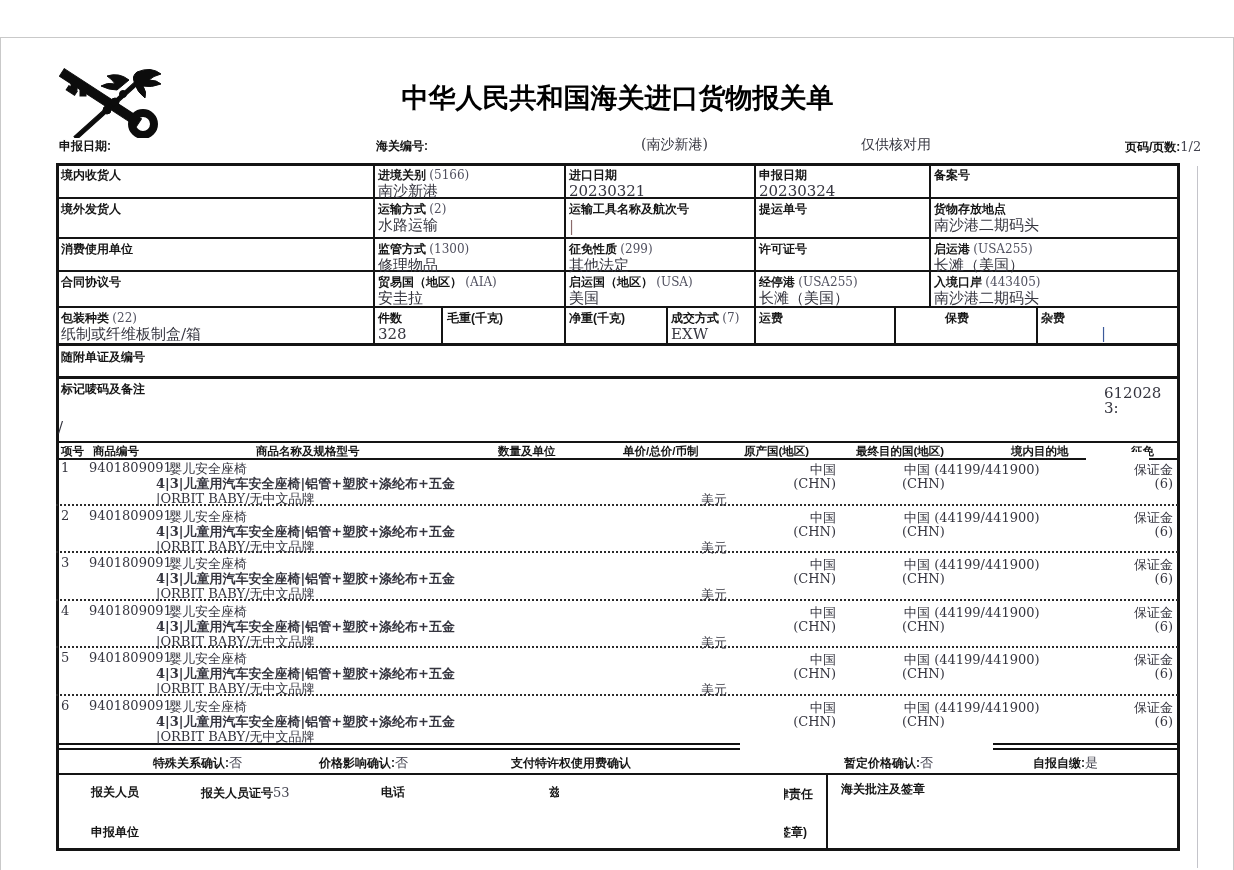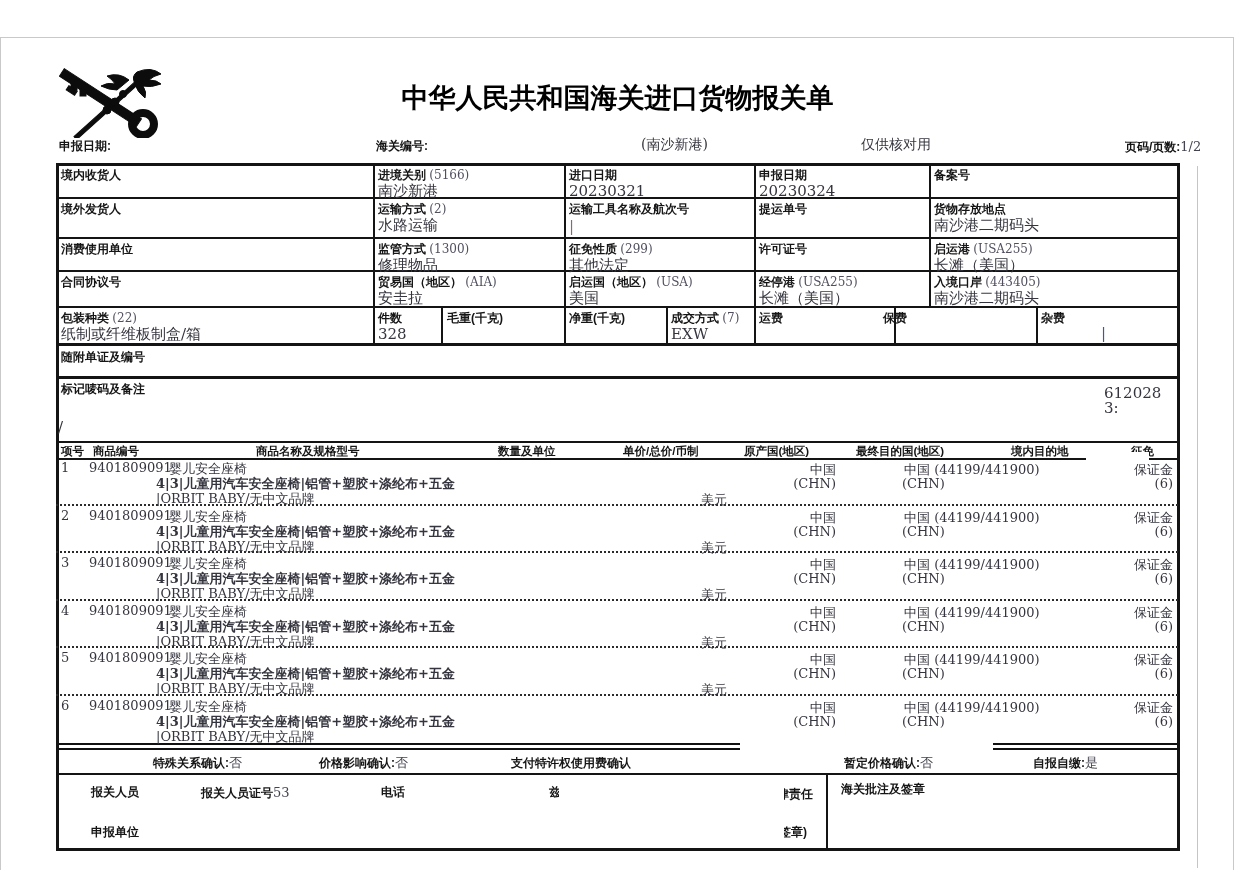--- a/index.html
+++ b/index.html
@@ -144,21 +144,21 @@
 
   <div class="lbl" style="left:60px;top:272px"><span>包装种类</span> <span class="code">(22)</span></div>
   <div class="val" style="left:60px;top:287px">纸制或纤维板制盒/箱</div>
   <div class="lbl" style="left:377px;top:272px">件数</div>
   <div class="val" style="left:377px;top:287px">328</div>
   <div class="lbl" style="left:446px;top:272px">毛重(千克)</div>
   <div class="lbl" style="left:568px;top:272px">净重(千克)</div>
   <div class="lbl" style="left:670px;top:272px"><span>成交方式</span> <span class="code">(7)</span></div>
   <div class="val" style="left:670px;top:287px">EXW</div>
   <div class="lbl" style="left:758px;top:272px">运费</div>
-  <div class="lbl" style="left:882px;top:272px">保费</div>
+  <div class="lbl" style="left:944px;top:272px">保费</div>
   <div class="lbl" style="left:1040px;top:272px">杂费</div>
   <div class="val" style="left:1100px;top:286px;color:#3c5a9a">|</div>
 
   <div class="lbl" style="left:60px;top:311px">随附单证及编号</div>
   <div class="lbl" style="left:60px;top:343px">标记唛码及备注</div>
   <div class="val" style="left:57px;top:380px">/</div>
   <div class="val" style="left:1103px;top:346px">612028</div>
   <div class="val" style="left:1103px;top:361px">3:</div>
 
   <div class="ihdr" style="left:60px">项号</div>

